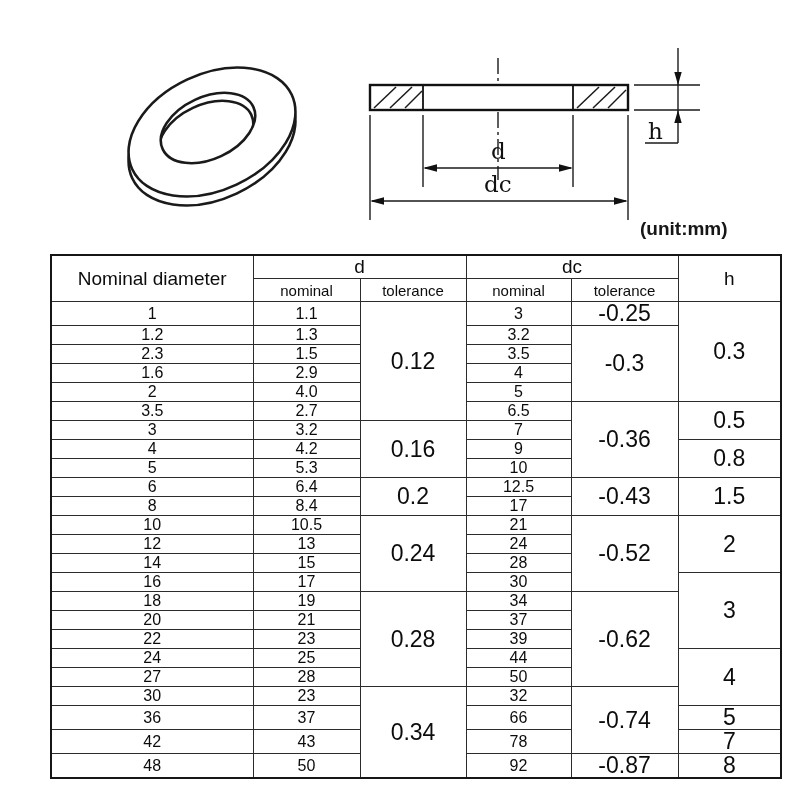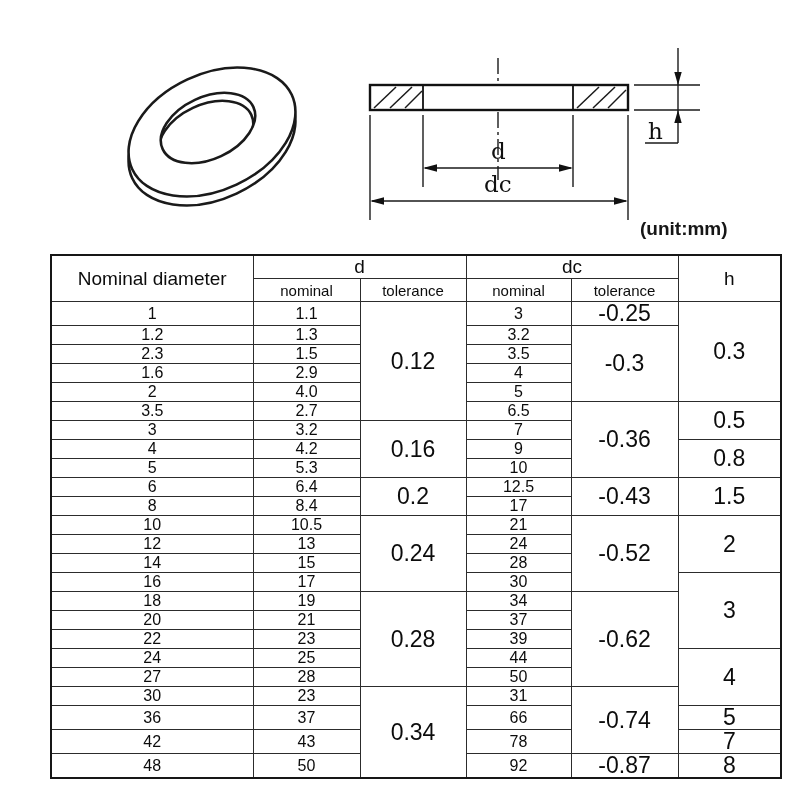--- a/index.html
+++ b/index.html
@@ -231,21 +231,21 @@
     </tr>
     <tr>
       <td>27</td>
       <td>28</td>
       <td>50</td>
     </tr>
     <tr>
       <td>30</td>
       <td>23</td>
       <td class="m" rowspan="4">0.34</td>
-      <td>31</td>
+      <td>32</td>
       <td class="m" rowspan="3">-0.74</td>
     </tr>
     <tr>
       <td>36</td>
       <td>37</td>
       <td>66</td>
       <td class="m">5</td>
     </tr>
     <tr>
       <td>42</td>

